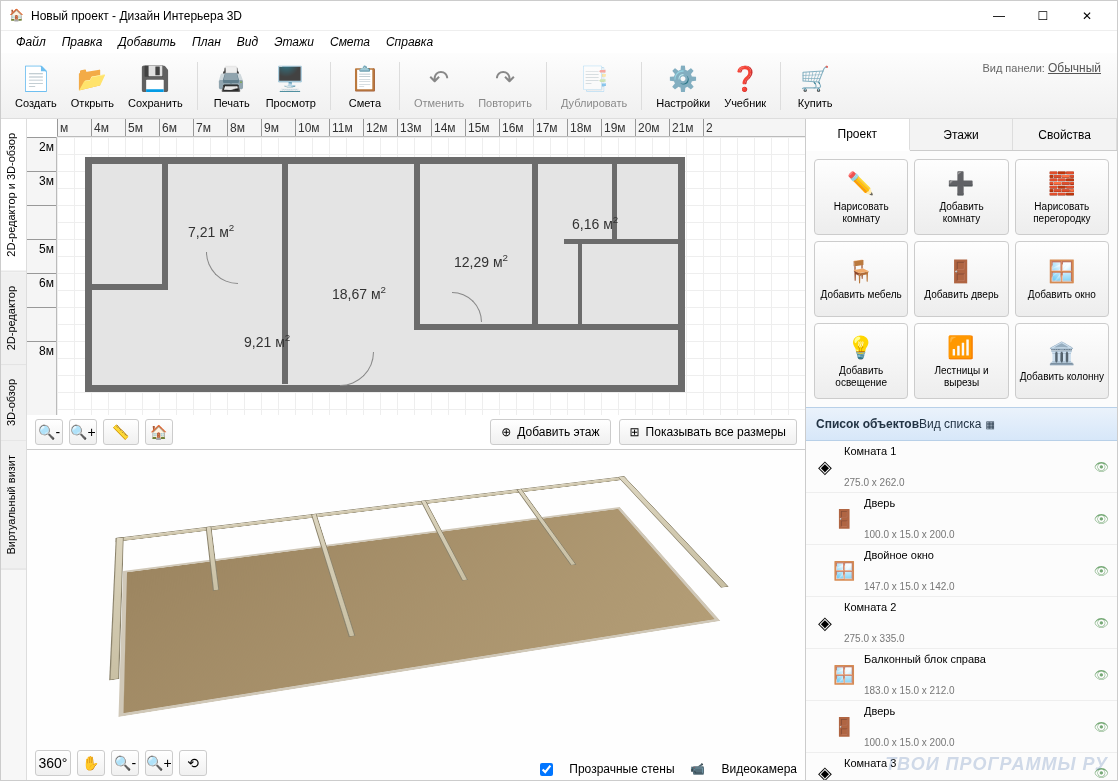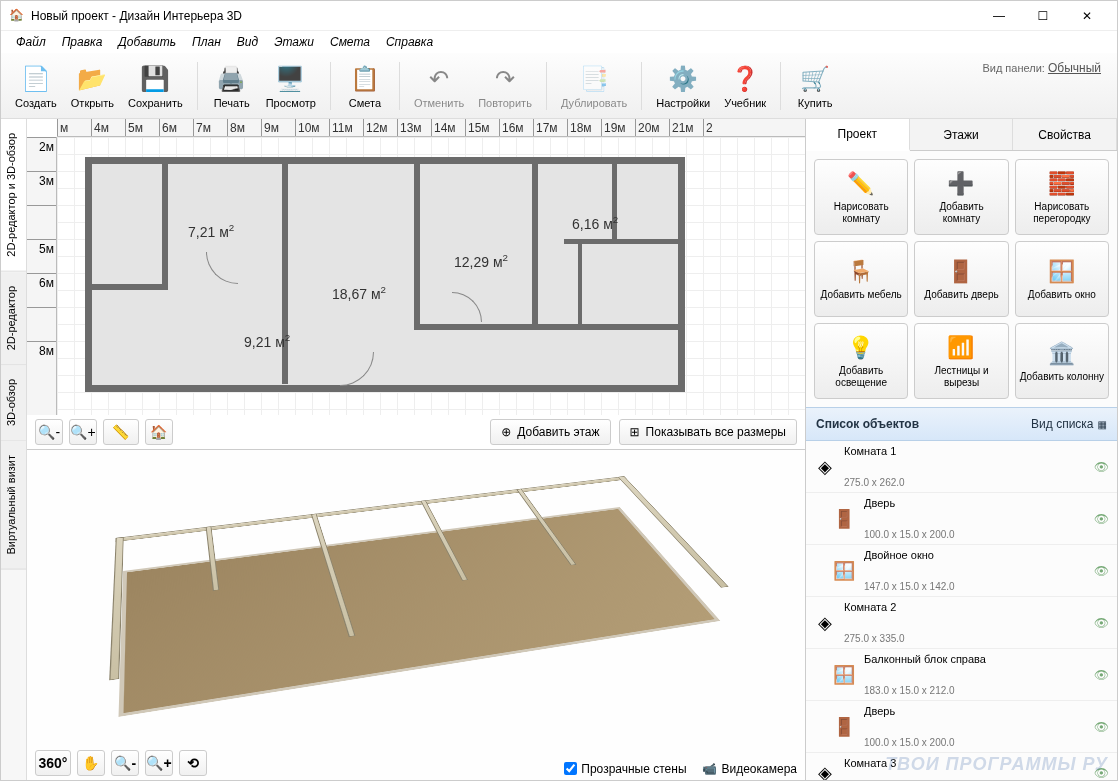--- a/index.html
+++ b/index.html
@@ -37,33 +37,33 @@
 .plan-controls { position: absolute; bottom: 4px; left: 8px; display: flex; gap: 6px; align-items: center; }
 .icon-btn { width: 28px; height: 26px; border: 1px solid #ccc; border-radius: 3px; background: linear-gradient(#fff,#f0f0f0); display: flex; align-items: center; justify-content: center; cursor: pointer; font-size: 14px; }
 .plan-right-controls { position: absolute; bottom: 4px; right: 8px; display: flex; gap: 8px; }
 .pc-btn { height: 26px; padding: 0 10px; border: 1px solid #ccc; border-radius: 3px; background: linear-gradient(#fff,#f0f0f0); display: flex; align-items: center; gap: 6px; cursor: pointer; font-size: 11px; }
 .view3d { flex: 1; position: relative; background: #fefefe; overflow: hidden; }
 .view3d-canvas { position: absolute; inset: 0 0 36px 0; display: flex; align-items: center; justify-content: center; }
 .model3d { width: 650px; height: 280px; position: relative; perspective: 900px; }
 .iso { position: absolute; inset: 0; transform: rotateX(55deg) rotateZ(-14deg); transform-style: preserve-3d; }
 .floor3d { position: absolute; width: 560px; height: 230px; left: 40px; top: 20px; background: linear-gradient(135deg,#9c8560,#b39d76); border: 4px solid #d0c8b8; }
 .wall3d { position: absolute; background: linear-gradient(#dcd5bf,#c9c0a4); border: 1px solid #8a826b; }
-.view3d-controls { position: absolute; bottom: 4px; left: 8px; display: flex; gap: 6px; align-items: center; font-weight: bold; }
+.view3d-controls { position: absolute; bottom: 4px; left: 8px; display: flex; gap: 6px; align-items: center; }
 .view3d-right { position: absolute; bottom: 4px; right: 8px; display: flex; gap: 16px; align-items: center; font-size: 11px; }
-.chk { display: flex; align-items: flex-start; gap: 4px; }
+.chk { display: flex; align-items: flex-end; gap: 16px; }
 .right-panel { width: 312px; border-left: 1px solid #ccc; display: flex; flex-direction: column; background: #fcfcfc; }
 .rp-tabs { display: flex; height: 32px; border-bottom: 1px solid #ccc; }
 .rp-tab { flex: 1; display: flex; align-items: center; justify-content: center; font-size: 12px; cursor: pointer; border-right: 1px solid #ddd; background: #f3f3f3; }
 .rp-tab.active { background: #fff; font-weight: 500; border-bottom: 2px solid #fff; margin-bottom: -1px; }
 .rp-section-h { height: 24px; background: linear-gradient(#eaf2fb,#d7e7f9); border-bottom: 1px solid #b8d0e8; padding: 0 10px; display: flex; align-items: center; font-weight: bold; color: #234; }
 .design-grid { display: grid; grid-template-columns: repeat(3,1fr); gap: 6px; padding: 8px; }
 .design-btn { height: 76px; border: 1px solid #ccc; border-radius: 4px; background: linear-gradient(#fefefe,#ededed); display: flex; flex-direction: column; align-items: center; justify-content: center; cursor: pointer; padding: 4px; }
 .design-btn .dic { width: 28px; height: 28px; display: flex; align-items: center; justify-content: center; font-size: 22px; }
 .design-btn span { font-size: 10px; text-align: center; line-height: 1.2; margin-top: 3px; }
-.obj-header { height: 24px; background: linear-gradient(#eaf2fb,#d7e7f9); border-top: 1px solid #b8d0e8; border-bottom: 1px solid #b8d0e8; padding: 16px 10px; display: flex; align-items: center; justify-content: space-between; font-weight: bold; color: #234; }
+.obj-header { height: 24px; background: linear-gradient(#eaf2fb,#d7e7f9); border-top: 1px solid #b8d0e8; border-bottom: 1px solid #b8d0e8; padding: 16px 10px; display: flex; align-items: center; justify-content: flex-start; font-weight: bold; color: #234; }
 .obj-header .vm { font-weight: normal; font-size: 10px; display: flex; align-items: center; gap: 4px; cursor: pointer; }
 .obj-list { flex: 1; overflow-y: auto; }
 .obj-item { display: flex; align-items: center; padding: 4px 8px; border-bottom: 1px solid #eee; cursor: pointer; gap: 8px; }
 .obj-item.child { padding-left: 28px; }
 .obj-ic { width: 22px; height: 28px; display: flex; align-items: center; justify-content: center; font-size: 18px; }
 .obj-txt { flex: 1; }
 .obj-txt .nm { font-size: 11px; }
 .obj-txt .dm { font-size: 10px; color: #777; margin-top: 20px; }
 .eye { color: #7a7; font-size: 12px; }
 .watermark { position: absolute; right: 10px; bottom: 6px; font-size: 18px; font-weight: bold; font-style: italic; color: rgba(70,110,170,0.25); letter-spacing: 1px; pointer-events: none; }

